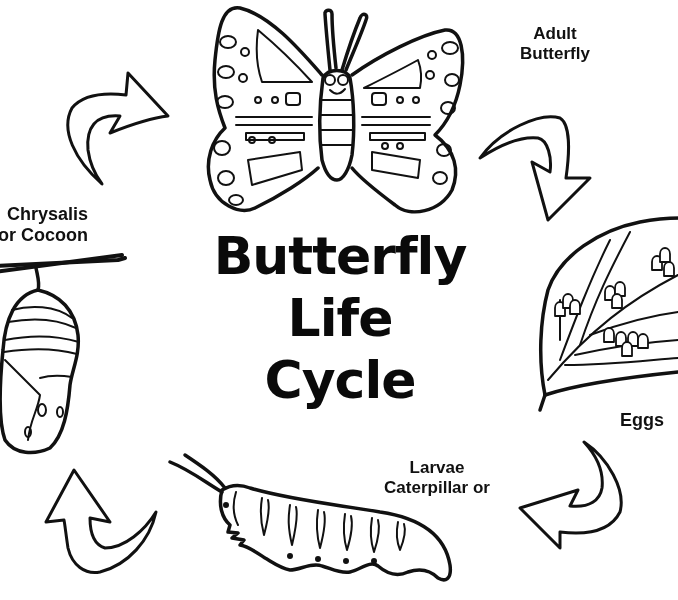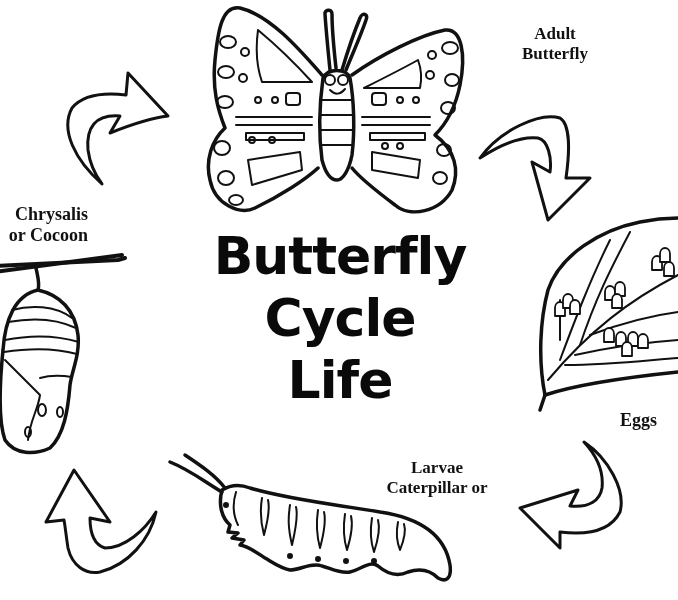--- a/index.html
+++ b/index.html
@@ -1,28 +1,28 @@
 <!DOCTYPE html>
 <html><head>
   <meta charset="utf-8">
   <style>
     html, body { margin: 0; padding: 0; background: #ffffff; }
     body { width: 678px; height: 600px; position: relative; overflow: hidden; font-family: "DejaVu Sans", sans-serif; color: #111; }
     svg { position: absolute; overflow: visible; }
-    .lbl { position: absolute; font-family: Liberation Serif, serif; font-weight: bold; color: #111; text-align: center; line-height: 1.15; white-space: nowrap; }
+    .lbl { position: absolute; font-family: Liberation Sans, sans-serif; font-weight: bold; color: #111; text-align: center; line-height: 1.15; white-space: nowrap; }
     .title { position: absolute; left: 200px; top: 225px; width: 280px; text-align: center; font-family: "DejaVu Sans", sans-serif; font-weight: bold; color: #0a0a0a; font-size: 52px; line-height: 62px; letter-spacing: -1px; }
     .stroke { fill: none; stroke: #111; stroke-linecap: round; stroke-linejoin: round; }
   </style>
 </head>
 <body>
 
 <div class="title">
   <div>Butterfly</div>
+  <div>Life</div>
   <div>Cycle</div>
-  <div>Life</div>
 </div>
 
 <div class="lbl" style="left:500px; top:24px; width:110px; font-size:17px;">
   <div>Adult</div>
   <div>Butterfly</div>
 </div>
 
 <div class="lbl" style="left:620px; top:410px; font-size:18px; text-align:center;">
   <div>Eggs</div>
 </div>

